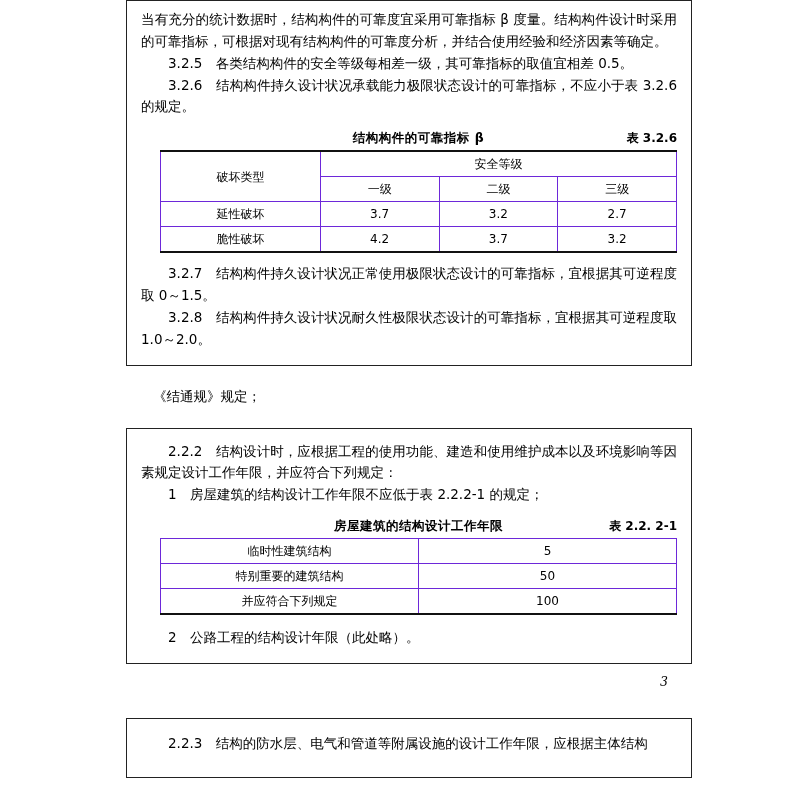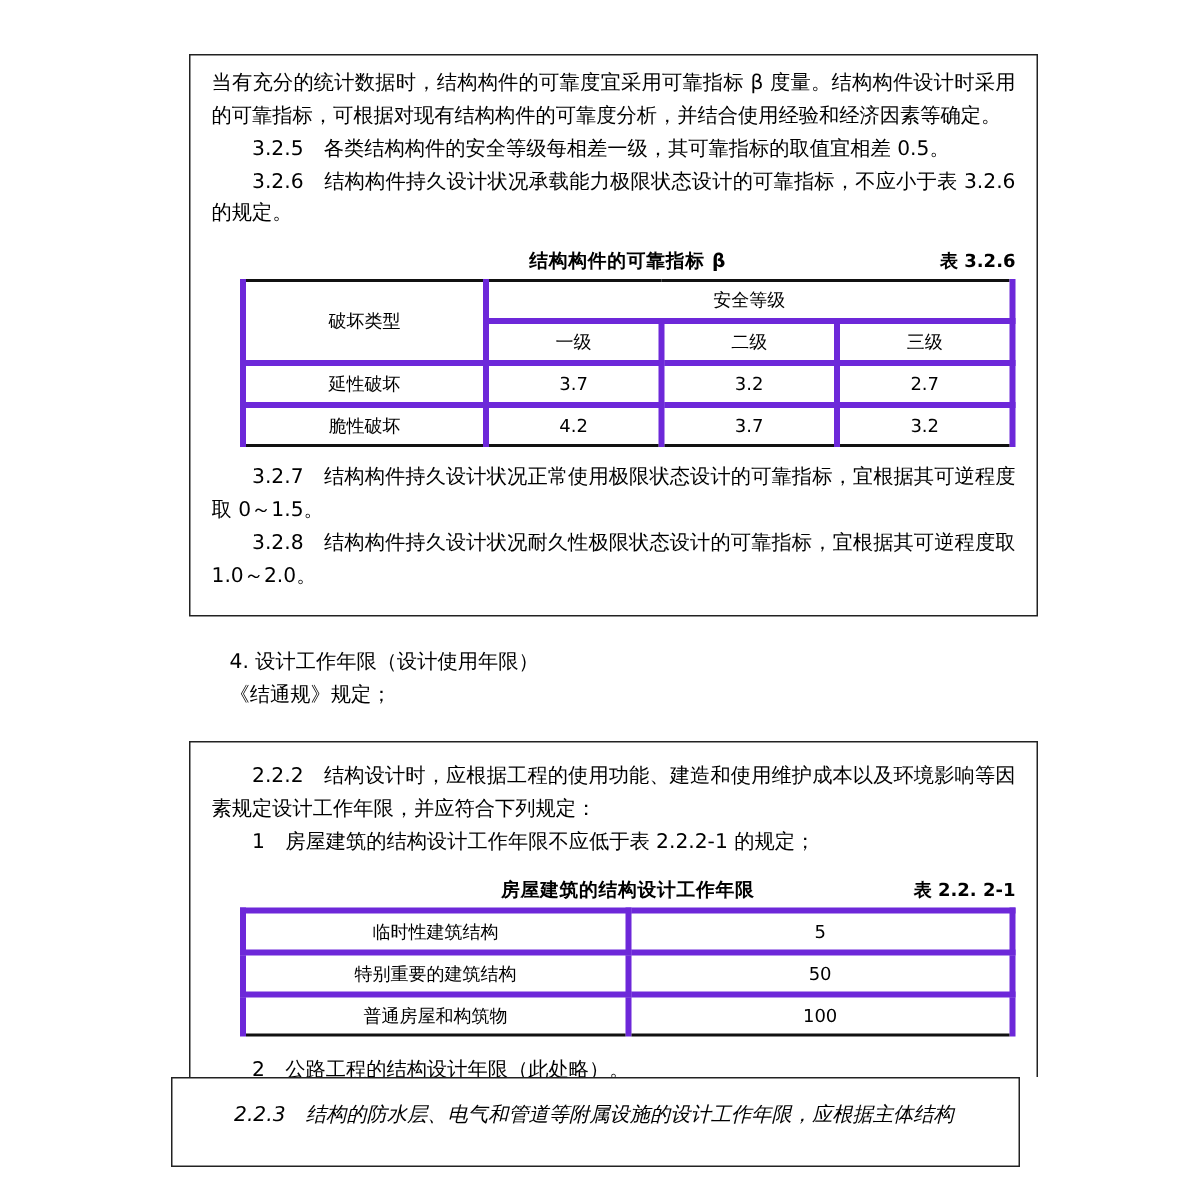--- a/index.html
+++ b/index.html
@@ -14,29 +14,27 @@
     color: #000;
     overflow: hidden;
     position: relative;
   }
   .page {
     position: absolute;
     left: 66px;
     top: 0;
     width: 658px;
     background: #fff;
-    margin-top: 36px;
   }
   .page-2 {
     position: absolute;
-    left: 54px;
+    left: 66px;
     top: 718px;
     width: 658px;
     background: #fff;
-    font-style: italic;
   }
   .boxed {
     border: 1px solid #222;
     box-sizing: border-box;
   }
   .block1 {
     width: 566px;
     margin-left: 60px;
     padding: 8px 14px 14px 14px;
   }
@@ -74,21 +72,21 @@
     font-size: 12px;
     font-weight: bold;
   }
   table.doc {
     border-collapse: collapse;
     width: 100%;
     font-size: 12px;
     table-layout: fixed;
   }
   table.doc td, table.doc th {
-    border: 4px solid #6d28d9;
+    border: 1px solid #6d28d9;
     text-align: center;
     padding: 3px 2px;
     font-weight: normal;
     line-height: 1.5;
   }
   table.doc .hdr {
     font-weight: normal;
   }
   .outer-top-thick {
     border-top: 2px solid #111 !important;
@@ -177,21 +175,20 @@
         </table>
     </div>
 
     <p class="para indent" style="margin-top:10px">3.2.7　结构构件持久设计状况正常使用极限状态设计的可靠指标，宜根据其可逆程度取 0～1.5。</p>
     <p class="para indent">3.2.8　结构构件持久设计状况耐久性极限状态设计的可靠指标，宜根据其可逆程度取 1.0～2.0。</p>
   </div>
 
   <div class="spacer-md"></div>
 
   <div class="mid-para">
-    <div>4. 设计工作年限（设计使用年限）</div>
     <div>《结通规》规定；</div>
   </div>
 
   <div class="spacer-md"></div>
 
   <div class="boxed block2">
     <p class="para indent">2.2.2　结构设计时，应根据工程的使用功能、建造和使用维护成本以及环境影响等因素规定设计工作年限，并应符合下列规定：</p>
     <p class="para indent">1　房屋建筑的结构设计工作年限不应低于表 2.2.2-1 的规定；</p>
 
     <div class="tbl-wrap">
@@ -203,21 +200,21 @@
         <tbody>
         <tr>
           <td>临时性建筑结构</td>
           <td>5</td>
         </tr>
         <tr>
           <td>特别重要的建筑结构</td>
           <td>50</td>
         </tr>
         <tr>
-          <td class="outer-bot-thick">普通房屋和构筑物</td>
+          <td class="outer-bot-thick">并应符合下列规定</td>
           <td class="outer-bot-thick">100</td>
         </tr>
       </tbody>
         </table>
     </div>
 
     <p class="para indent" style="margin-top:12px">2　公路工程的结构设计年限（此处略）。</p>
   </div>
 
   <div class="spacer-sm"></div>

